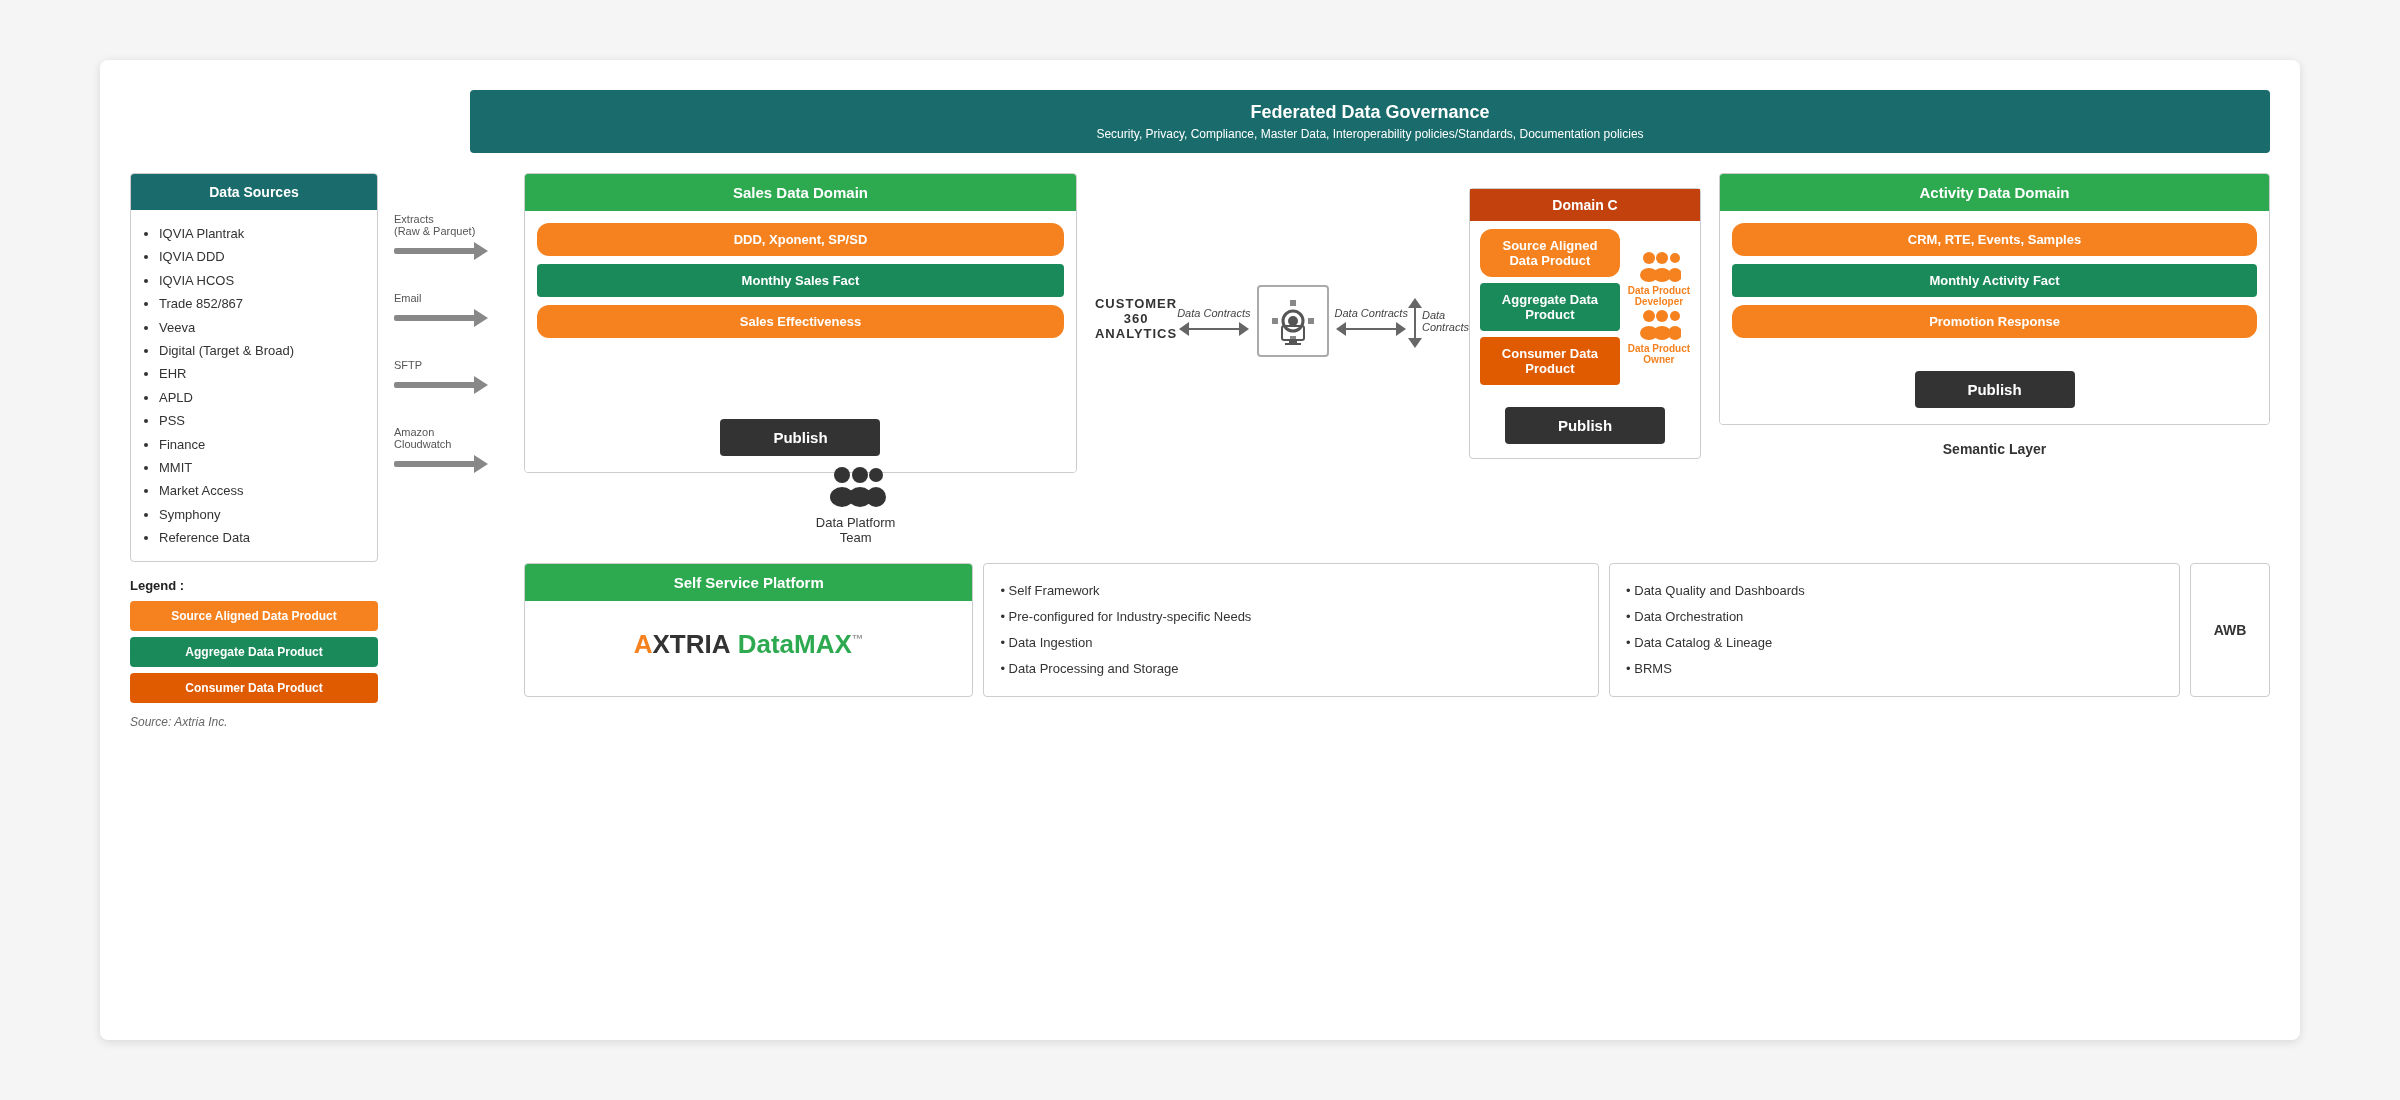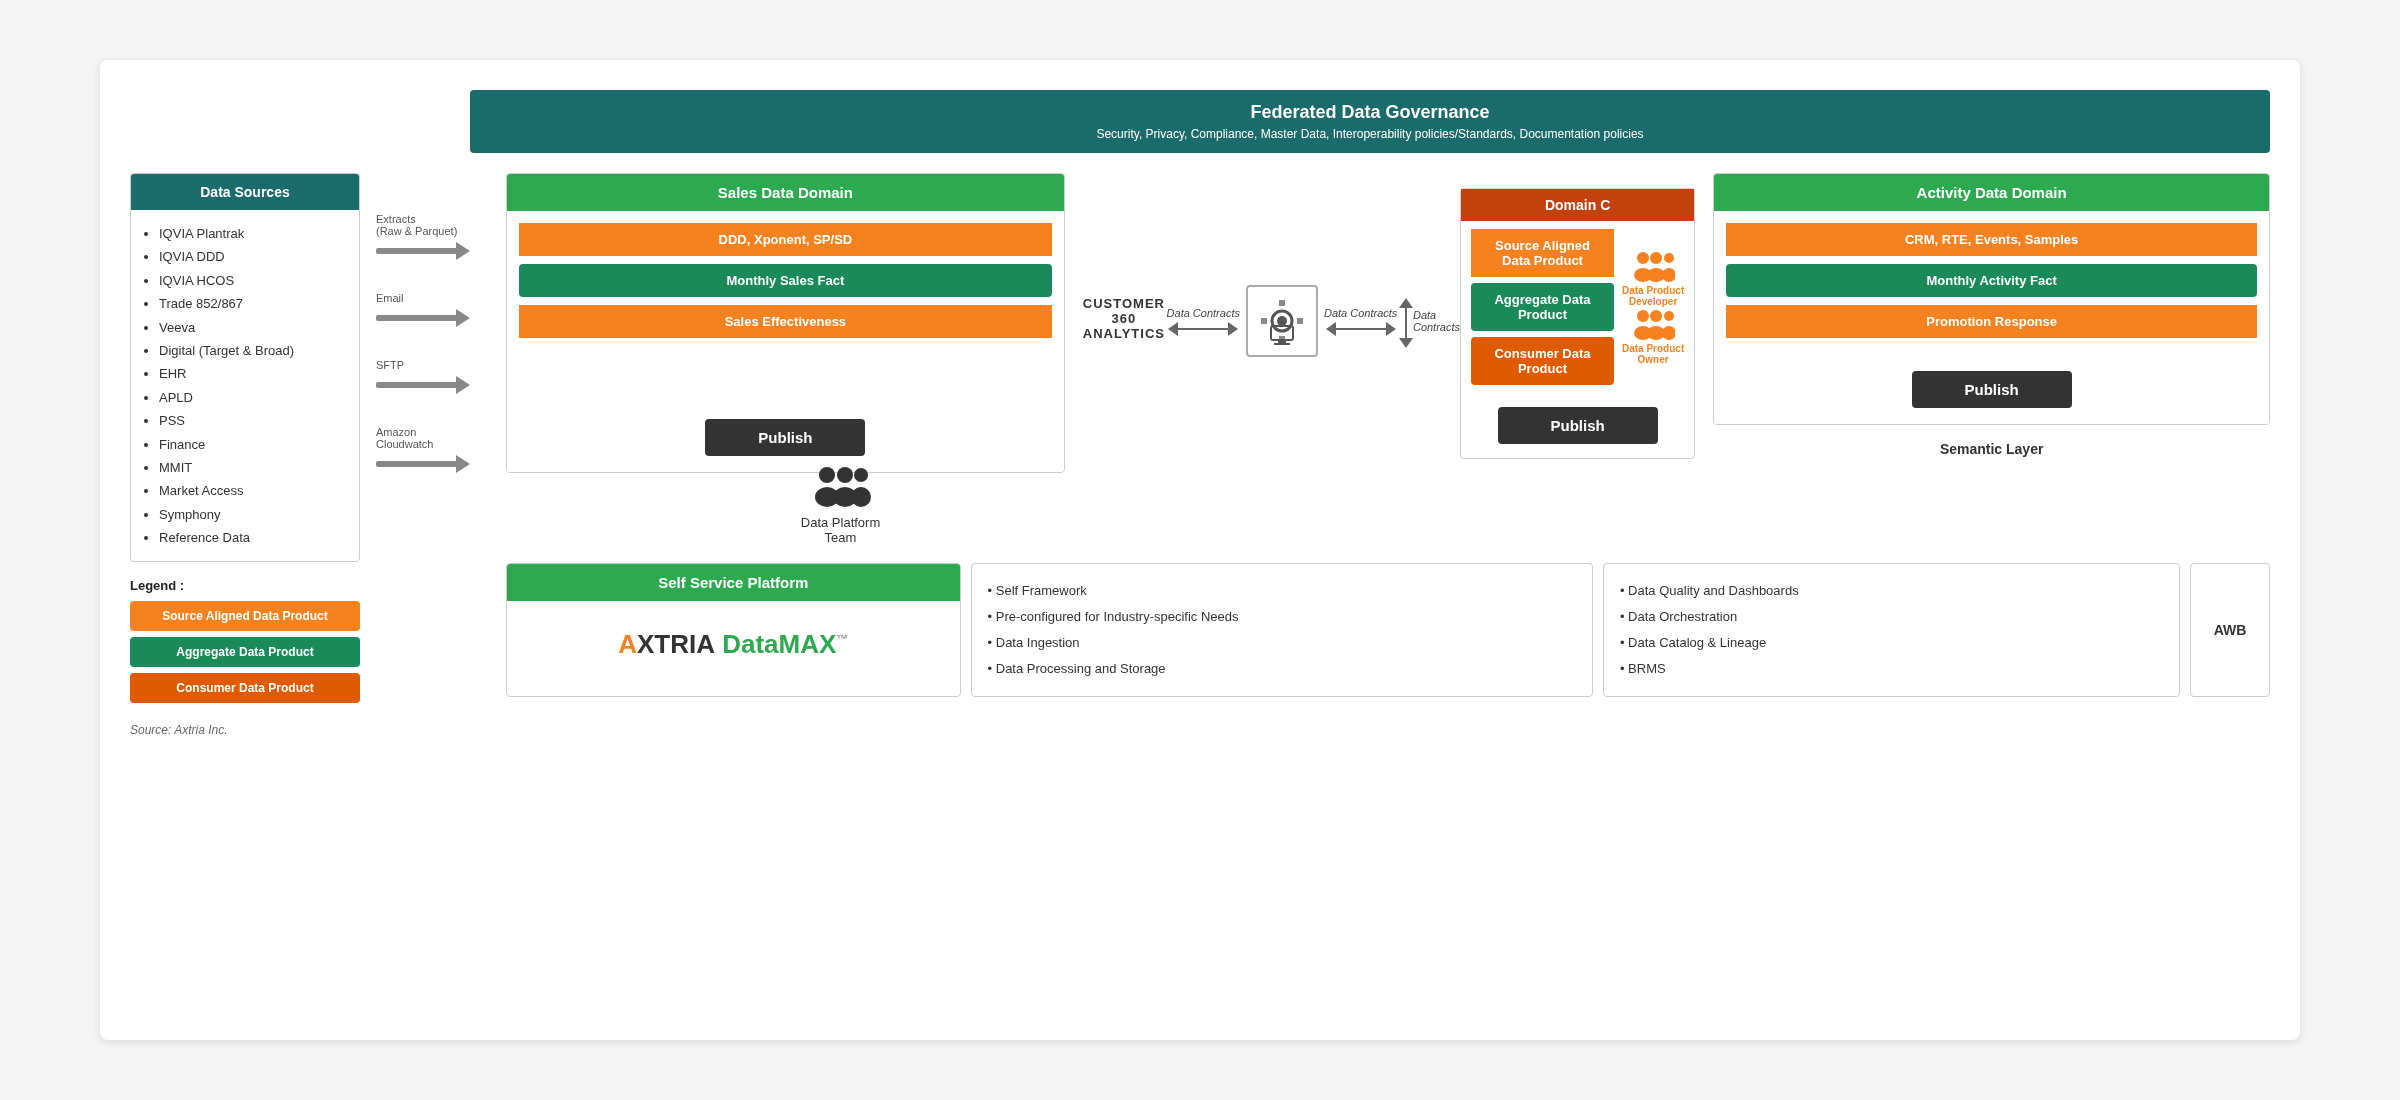--- a/index.html
+++ b/index.html
@@ -44,21 +44,21 @@
     }
 
     
     .content-row {
       display: flex;
       gap: 16px;
     }
 
     
     .data-sources-panel {
-      width: 230px;
+      width: 248px;
       flex-shrink: 0;
     }
     .data-sources-box {
       background: white;
       border: 1.5px solid #ccc;
       border-radius: 4px;
       overflow: hidden;
       margin-bottom: 16px;
     }
     .data-sources-header {
@@ -118,21 +118,21 @@
     }
 
     
     .pill-orange {
       background: #f5821f;
       color: white;
       font-weight: bold;
       font-size: 13px;
       text-align: center;
       padding: 9px 12px;
-      border-radius: 0;
+      border-radius: 12px;
     }
     .pill-green {
       background: #1a8a5a;
       color: white;
       font-weight: bold;
       font-size: 13px;
       text-align: center;
       padding: 9px 12px;
       border-radius: 4px;
     }
@@ -531,17 +531,17 @@
 
         <div style="width:80px;background:white;border:1.5px solid #ccc;border-radius:4px;padding:14px 10px;display:flex;align-items:center;justify-content:center;">
           <span style="font-weight:bold;font-size:14px;color:#333;">AWB</span>
         </div>
 
       </div>
 
     </div>
   </div>
 
-  <div style="margin-top:14px;font-size:12px;color:#666;font-style:italic;">
+  <div style="margin-top:6px;font-size:12px;color:#666;font-style:italic;">
     Source: <em>Axtria Inc.</em>
   </div>
 
 </div>
 
 </body></html>

